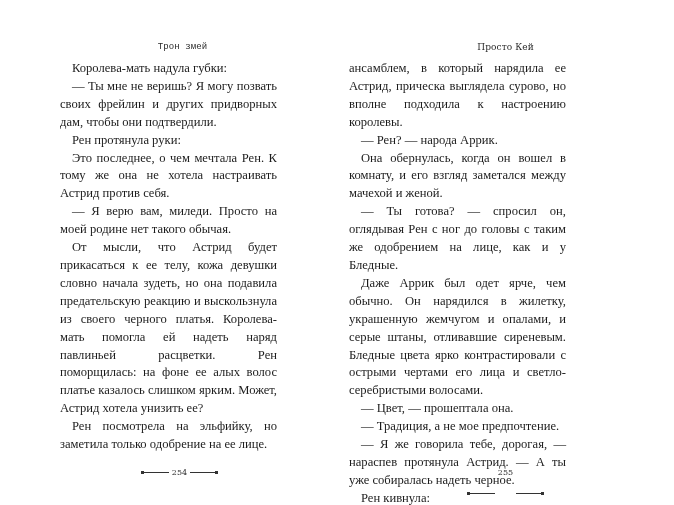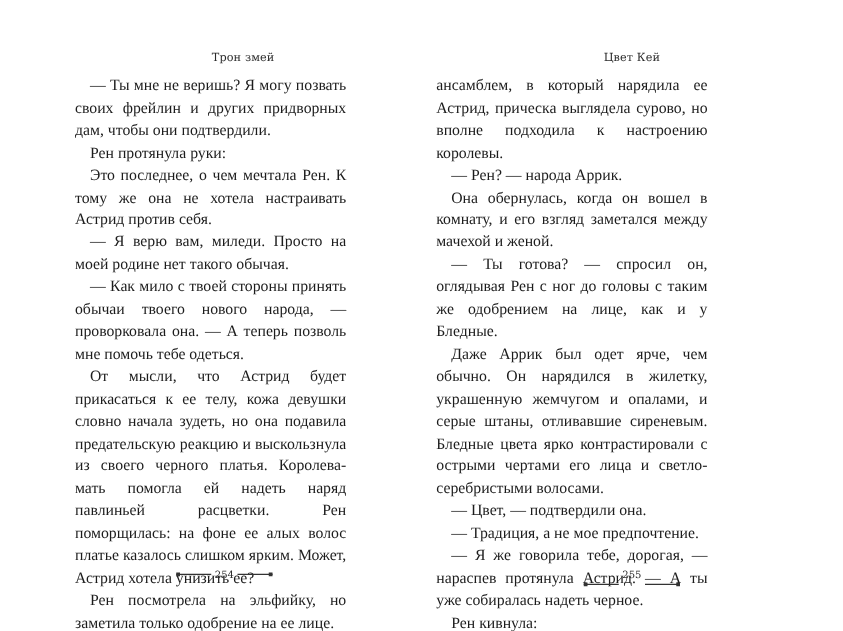--- a/index.html
+++ b/index.html
@@ -5,21 +5,21 @@
   html, body { margin: 0; padding: 0; background: #ffffff; }
   body { width: 674px; height: 505px; position: relative; overflow: hidden; }
   .page { position: absolute; top: 0; width: 337px; height: 505px; }
   .page.left { left: 0; }
   .page.right { left: 337px; }
   .header {
     position: absolute; top: 42px; left: 0; width: 100%;
     text-align: center; font-family: "DejaVu Serif", serif;
     font-size: 9px; color: #2a2a2a; letter-spacing: 0.1px;
   }
-  .left .header { left: 16px; width: 337px; padding-left: 20px; box-sizing: border-box; }
+  .left .header { left: 4px; width: 337px; padding-left: 20px; box-sizing: border-box; font-family: Liberation Mono, monospace; }
   .right .header { left: 0; width: 337px; padding-left: 0; box-sizing: border-box; }
   .text {
     position: absolute; top: 60px;
     font-family: "Liberation Serif", serif; font-size: 12.6px;
     line-height: 17.9px; color: #1c1c1c; text-align: justify;
   }
   .left .text { left: 60px; width: 217px; }
   .right .text { left: 12px; width: 217px; }
   .text p { margin: 0; text-indent: 12px; }
   .text p.noindent { text-indent: 0; }
@@ -29,52 +29,52 @@
     font-family: "DejaVu Serif", serif; font-size: 8px; color: #2a2a2a;
   }
   .left .folio { left: 0; padding-left: 22px; box-sizing: border-box; }
   .right .folio { left: 0; padding-left: 0; box-sizing: border-box; align-items: flex-end; }
   .rule { display: inline-block; width: 28px; height: 1px; background: #333; position: relative; }
   .rule.l::before, .rule.r::after {
     content: ""; position: absolute; top: -1px; width: 3px; height: 3px; background: #333;
   }
   .rule.l::before { left: 0; }
   .rule.r::after { right: 0; }
-  .folio .num { margin: 4px 3px; }
+  .folio .num { margin: 17px 3px; }
 </style>
 </head>
 <body>
 
 <div class="page left">
   <div class="header">Трон змей</div>
   <div class="text" id="left-body">
+      <p>Королева-мать надула губки:</p>
       <p>— Ты мне не веришь? Я могу позвать своих фрейлин и других придворных дам, чтобы они подтвердили.</p>
       <p>Рен протянула руки:</p>
       <p>Это последнее, о чем мечтала Рен. К тому же она не хотела настраивать Астрид против себя.</p>
       <p>— Я верю вам, миледи. Просто на моей родине нет такого обычая.</p>
-      <p>— Как мило с твоей стороны принять обычаи твоего нового народа, — проворковала она. — А теперь позволь мне помочь тебе одеться.</p>
       <p>От мысли, что Астрид будет прикасаться к ее телу, кожа девушки словно начала зудеть, но она подавила предательскую реакцию и выскользнула из своего черного платья. Королева-мать помогла ей надеть наряд павлиньей расцветки. Рен поморщилась: на фоне ее алых волос платье казалось слишком ярким. Может, Астрид хотела унизить ее?</p>
       <p>Рен посмотрела на эльфийку, но заметила только одобрение на ее лице.</p>
     </div>
   <div class="folio">
     <span class="rule l"></span>
     <span class="num">254</span>
     <span class="rule r"></span>
   </div>
 </div>
 
 <div class="page right">
-  <div class="header">Цвет Кей</div>
+  <div class="header">Просто Кей</div>
   <div class="text" id="right-body">
       <p class="noindent">ансамблем, в который нарядила ее Астрид, прическа выглядела сурово, но вполне подходила к настроению королевы.</p>
       <p>— Рен? — народа Аррик.</p>
       <p>Она обернулась, когда он вошел в комнату, и его взгляд заметался между мачехой и женой.</p>
       <p>— Ты готова? — спросил он, оглядывая Рен с ног до головы с таким же одобрением на лице, как и у Бледные.</p>
       <p>Даже Аррик был одет ярче, чем обычно. Он нарядился в жилетку, украшенную жемчугом и опалами, и серые штаны, отливавшие сиреневым. Бледные цвета ярко контрастировали с острыми чертами его лица и светло-серебристыми волосами.</p>
-      <p>— Цвет, — подтвердили она.</p>
+      <p>— Цвет, — прошептала она.</p>
       <p>— Традиция, а не мое предпочтение.</p>
       <p>— Я же говорила тебе, дорогая, — нараспев протянула Астрид. — А ты уже собиралась надеть черное.</p>
       <p>Рен кивнула:</p>
     </div>
   <div class="folio">
     <span class="rule l"></span>
     <span class="num">255</span>
     <span class="rule r"></span>
   </div>
 </div>

